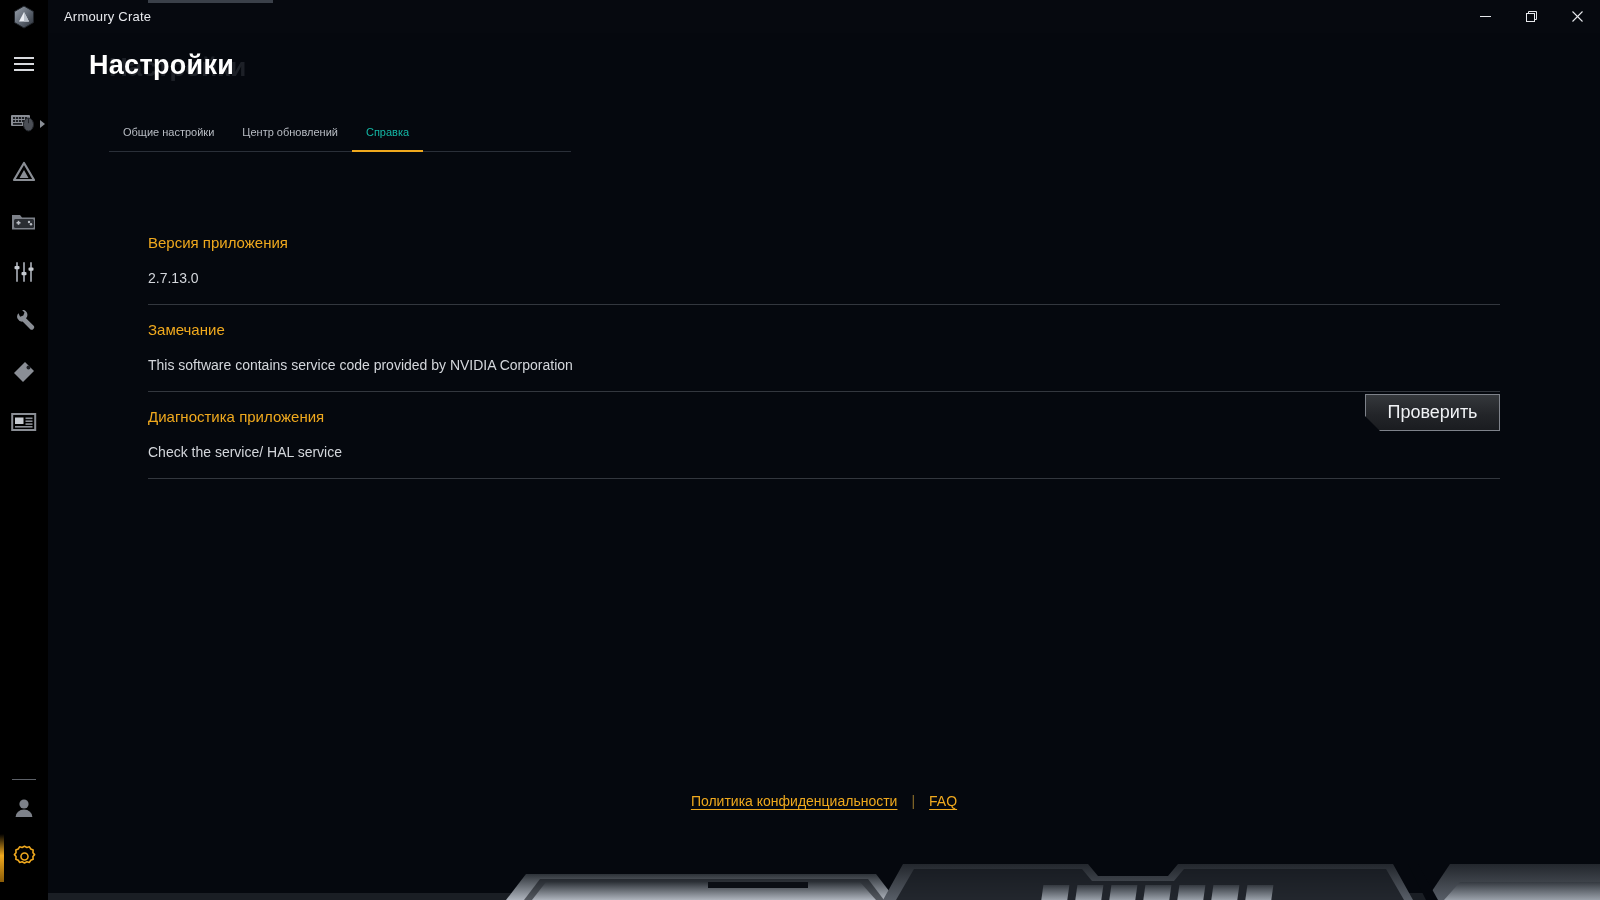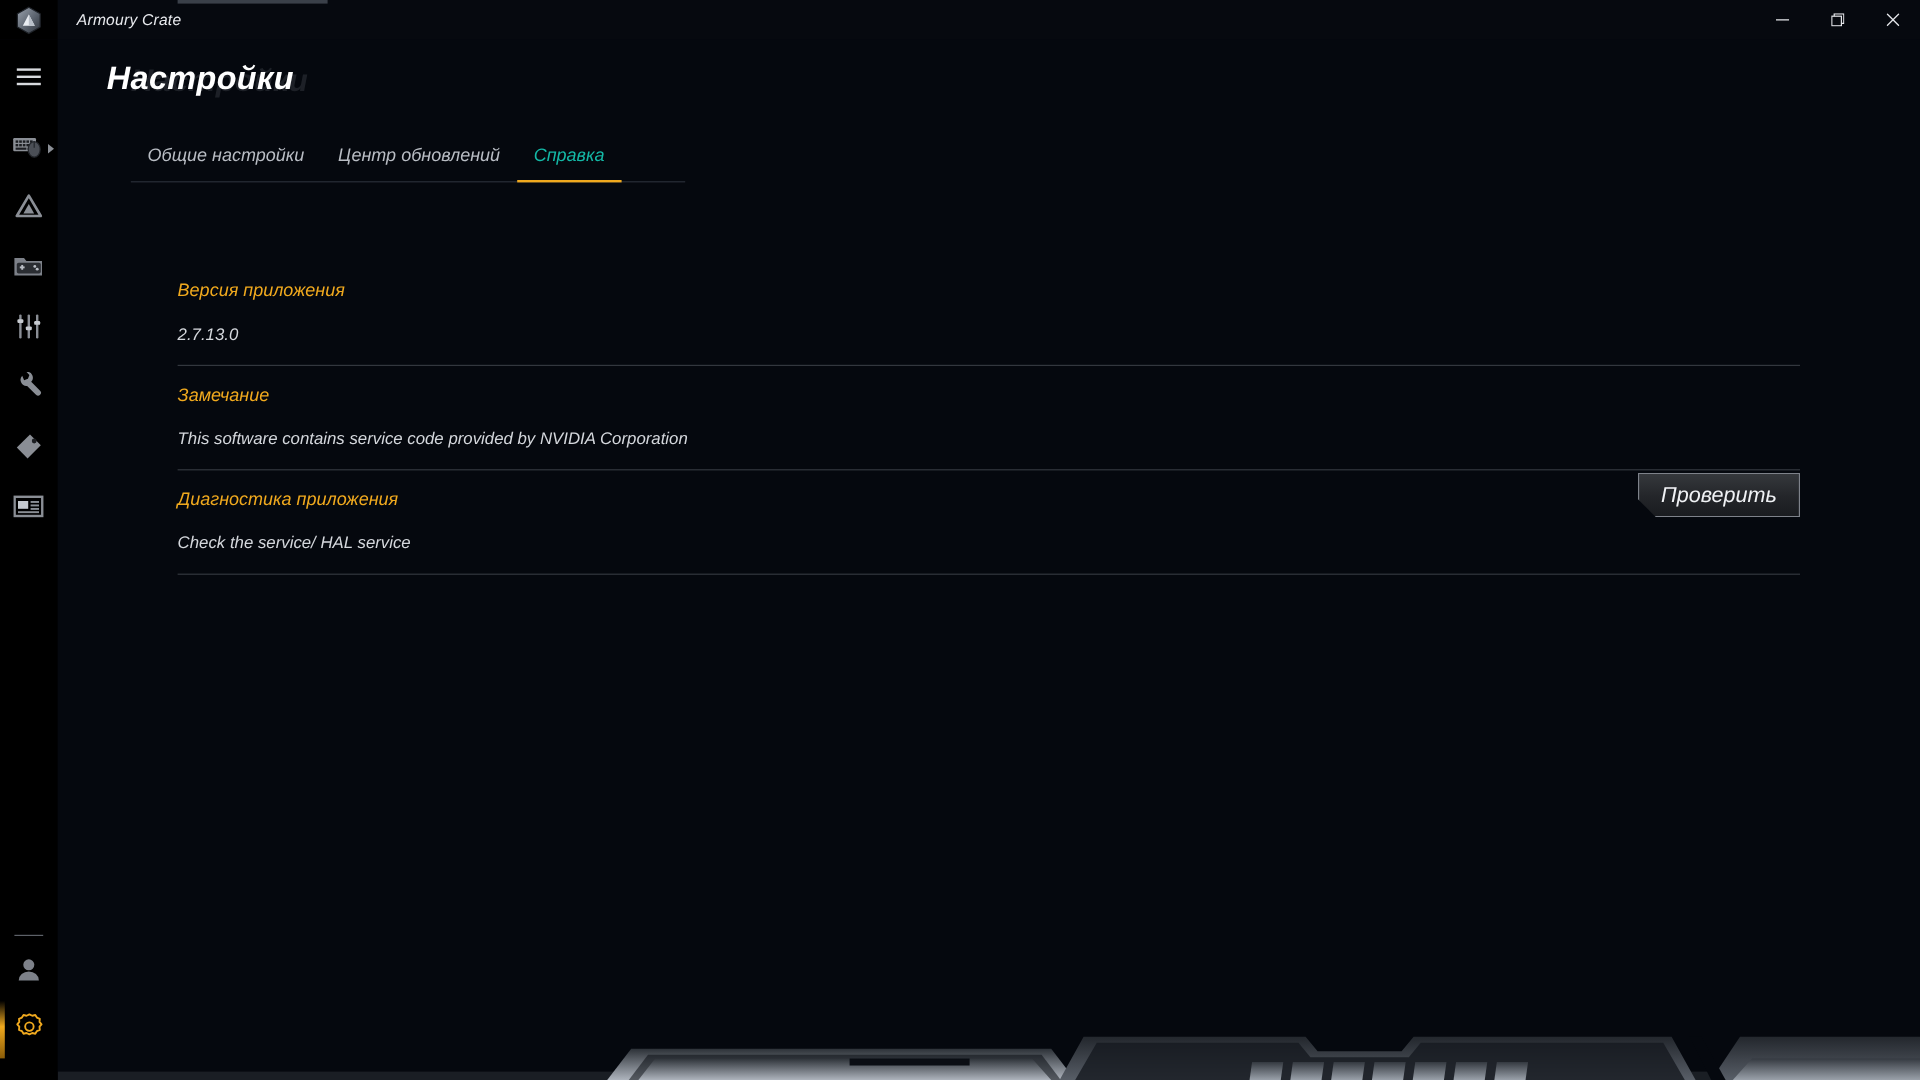--- a/index.html
+++ b/index.html
@@ -2,21 +2,21 @@
 <html><head>
 <meta charset="utf-8">
 <style>
   * { margin:0; padding:0; box-sizing:border-box; }
   html, body {
     width:1600px; height:900px;
     background:#05080e;
     font-family:"Liberation Sans", sans-serif;
     overflow:hidden;
   }
-  .app { position:relative; width:1600px; height:900px; background:#05080e;font-style:italic; }
+  .app { position:relative; width:1600px; height:900px; background:#05080e; }
 
   
   .titlebar {
     position:absolute; top:0; left:0; width:1600px; height:33px;
     background:#06090f; z-index:40;
     display:flex; align-items:center;
   }
   .titlebar-left { width:48px; height:33px; background:#000; display:flex; align-items:center; justify-content:center; }
   .app-logo { width:22px; height:24px; position:relative; }
   .app-title {
@@ -66,21 +66,21 @@
     position:absolute; left:20px; top:2px; font-size:26px; font-weight:bold;
     color:rgba(190,198,210,0.13); z-index:1; white-space:nowrap;
   }
 
   .tabs {
     position:absolute; left:61px; top:75px; width:462px; height:44px;
     display:flex; align-items:flex-end; gap:0;
     border-bottom:1px solid #2a2f38;
   }
   .tab {
-    font-size:15px; color:#b9bdc4; padding:0 14px 13px 14px;
+    font-size:11px; color:#b9bdc4; padding:0 14px 13px 14px;
     position:relative; white-space:nowrap;
   }
   .tab.active { color:#14b8a6; }
   .tab.active::after {
     content:""; position:absolute; left:0; right:0; bottom:-1px; height:2px; background:#f0a91e;
   }
 
   .content { position:absolute; left:100px; top:185px; width:1352px; }
   .row { padding:0 0 0 0; }
   .row-sep { height:1px; background:#5a5f66; opacity:.55; margin:0; }
@@ -328,20 +328,25 @@
             <div class="row-head">Диагностика приложения</div>
             <div class="row-value">Check the service/ HAL service</div>
           </div>
           <div class="action-btn">Проверить</div>
         </div>
         <div class="row-sep"></div>
       </div>
 
     </div>
 
+    <div class="footer-links">
+      <a href="#">Политика конфиденциальности</a>
+      <span class="footer-sep">|</span>
+      <a href="#">FAQ</a>
+    </div>
 
     <svg class="deco" viewBox="0 0 1552 62" preserveAspectRatio="none">
       <defs>
         <linearGradient id="g1" x1="0" y1="0" x2="0" y2="1">
           <stop offset="0%" stop-color="#2d3238"></stop>
           <stop offset="100%" stop-color="#aeb4bd"></stop>
         </linearGradient>
         <linearGradient id="g2" x1="0" y1="0" x2="0" y2="1">
           <stop offset="0%" stop-color="#23272d"></stop>
           <stop offset="100%" stop-color="#585e67"></stop>

